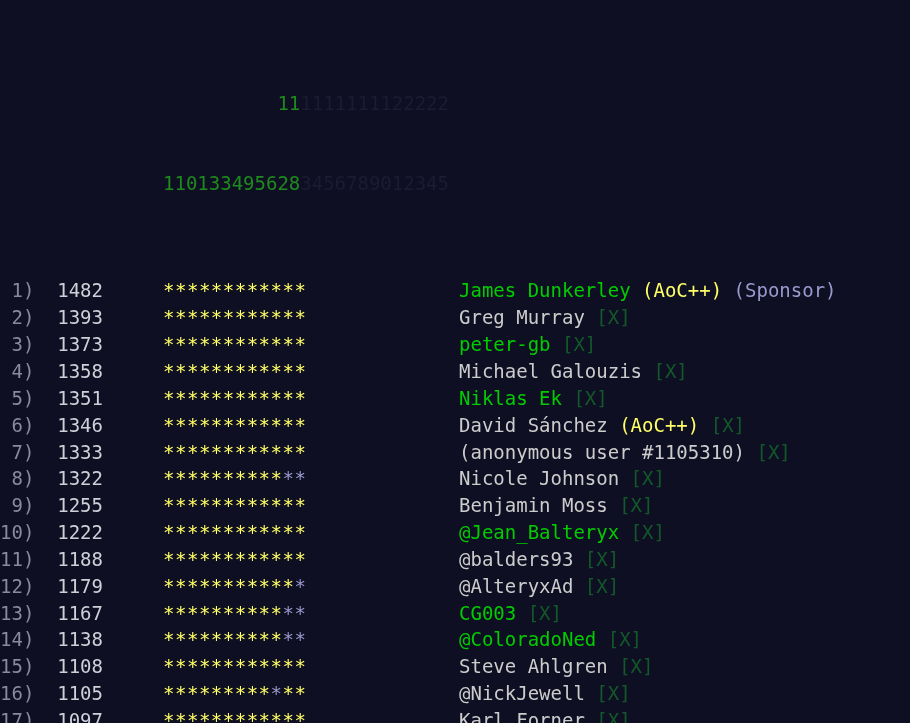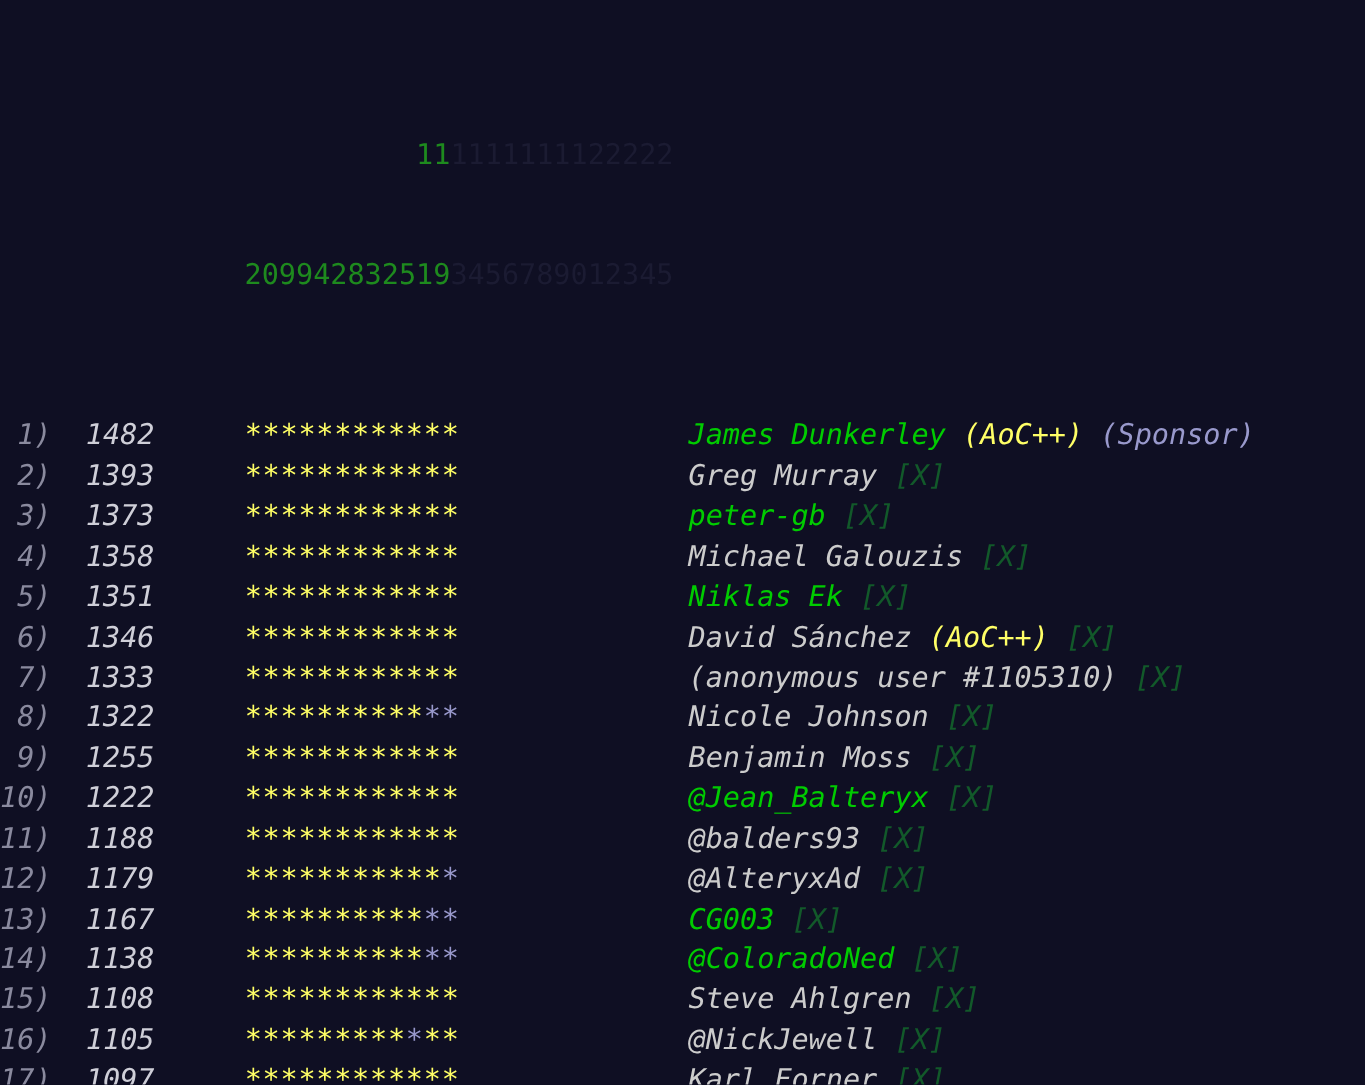--- a/index.html
+++ b/index.html
@@ -35,21 +35,20 @@
     padding-left: 0px;
   }
   .dayhdr .done   { color: #1e8a1e; margin-top: 23px; }
   .dayhdr .undone { color: #1b1b32; }
 
   
   .row {
     height: 26.85px;
     line-height: 26.85px;
     display: block;
-    font-style: italic;
   }
   .rank {
     color: #8a8a9e;
   }
   .score {
     color: #cfcfd8;
   }
   .stars {
     letter-spacing: 0.5px;
   }
@@ -64,17 +63,17 @@
   .marker    { color: #12592a; }
 
   .gap { color: transparent; }
 </style>
 </head>
 <body>
 
 <div id="board">
 
   <div class="dayhdr" id="hdr-tens"><span style="display: inline-block; margin-left: 163px;"><span class="done">          11</span><span class="undone">1111111122222</span></span></div>
-  <div class="dayhdr" id="hdr-ones"><span style="display: inline-block; margin-left: 163px;"><span class="done">209942832519</span><span class="undone">3456789012345</span></span></div>
+  <div class="dayhdr" id="hdr-ones"><span style="display: inline-block; margin-left: 163px;"><span class="done">110133495628</span><span class="undone">3456789012345</span></span></div>
 
   <div id="rows-container"><div class="row" style="position: relative;"><span class="rank"> 1)</span><span class="gap">  </span><span class="score">1482</span><span class="stars" style="display: inline-block; margin-left: 60.13px;"><span class="s-gold">************</span></span><span class="namecell" style="display: inline-block; position: absolute; left: 459px;"><span class="nm-green">James Dunkerley</span><span class="gap"> </span><span class="supporter">(AoC++)</span><span class="gap"> </span><span class="sponsor">(Sponsor)</span></span></div><div class="row" style="position: relative;"><span class="rank"> 2)</span><span class="gap">  </span><span class="score">1393</span><span class="stars" style="display: inline-block; margin-left: 60.13px;"><span class="s-gold">************</span></span><span class="namecell" style="display: inline-block; position: absolute; left: 459px;"><span class="nm-white">Greg Murray</span><span class="gap"> </span><span class="marker">[X]</span></span></div><div class="row" style="position: relative;"><span class="rank"> 3)</span><span class="gap">  </span><span class="score">1373</span><span class="stars" style="display: inline-block; margin-left: 60.13px;"><span class="s-gold">************</span></span><span class="namecell" style="display: inline-block; position: absolute; left: 459px;"><span class="nm-green">peter-gb</span><span class="gap"> </span><span class="marker">[X]</span></span></div><div class="row" style="position: relative;"><span class="rank"> 4)</span><span class="gap">  </span><span class="score">1358</span><span class="stars" style="display: inline-block; margin-left: 60.13px;"><span class="s-gold">************</span></span><span class="namecell" style="display: inline-block; position: absolute; left: 459px;"><span class="nm-white">Michael Galouzis</span><span class="gap"> </span><span class="marker">[X]</span></span></div><div class="row" style="position: relative;"><span class="rank"> 5)</span><span class="gap">  </span><span class="score">1351</span><span class="stars" style="display: inline-block; margin-left: 60.13px;"><span class="s-gold">************</span></span><span class="namecell" style="display: inline-block; position: absolute; left: 459px;"><span class="nm-green">Niklas Ek</span><span class="gap"> </span><span class="marker">[X]</span></span></div><div class="row" style="position: relative;"><span class="rank"> 6)</span><span class="gap">  </span><span class="score">1346</span><span class="stars" style="display: inline-block; margin-left: 60.13px;"><span class="s-gold">************</span></span><span class="namecell" style="display: inline-block; position: absolute; left: 459px;"><span class="nm-white">David Sánchez</span><span class="gap"> </span><span class="supporter">(AoC++)</span><span class="gap"> </span><span class="marker">[X]</span></span></div><div class="row" style="position: relative;"><span class="rank"> 7)</span><span class="gap">  </span><span class="score">1333</span><span class="stars" style="display: inline-block; margin-left: 60.13px;"><span class="s-gold">************</span></span><span class="namecell" style="display: inline-block; position: absolute; left: 459px;"><span class="nm-white">(anonymous user #1105310)</span><span class="gap"> </span><span class="marker">[X]</span></span></div><div class="row" style="position: relative;"><span class="rank"> 8)</span><span class="gap">  </span><span class="score">1322</span><span class="stars" style="display: inline-block; margin-left: 60.13px;"><span class="s-gold">**********</span><span class="s-silver">**</span></span><span class="namecell" style="display: inline-block; position: absolute; left: 459px;"><span class="nm-white">Nicole Johnson</span><span class="gap"> </span><span class="marker">[X]</span></span></div><div class="row" style="position: relative;"><span class="rank"> 9)</span><span class="gap">  </span><span class="score">1255</span><span class="stars" style="display: inline-block; margin-left: 60.13px;"><span class="s-gold">************</span></span><span class="namecell" style="display: inline-block; position: absolute; left: 459px;"><span class="nm-white">Benjamin Moss</span><span class="gap"> </span><span class="marker">[X]</span></span></div><div class="row" style="position: relative;"><span class="rank">10)</span><span class="gap">  </span><span class="score">1222</span><span class="stars" style="display: inline-block; margin-left: 60.13px;"><span class="s-gold">************</span></span><span class="namecell" style="display: inline-block; position: absolute; left: 459px;"><span class="nm-green">@Jean_Balteryx</span><span class="gap"> </span><span class="marker">[X]</span></span></div><div class="row" style="position: relative;"><span class="rank">11)</span><span class="gap">  </span><span class="score">1188</span><span class="stars" style="display: inline-block; margin-left: 60.13px;"><span class="s-gold">************</span></span><span class="namecell" style="display: inline-block; position: absolute; left: 459px;"><span class="nm-white">@balders93</span><span class="gap"> </span><span class="marker">[X]</span></span></div><div class="row" style="position: relative;"><span class="rank">12)</span><span class="gap">  </span><span class="score">1179</span><span class="stars" style="display: inline-block; margin-left: 60.13px;"><span class="s-gold">***********</span><span class="s-silver">*</span></span><span class="namecell" style="display: inline-block; position: absolute; left: 459px;"><span class="nm-white">@AlteryxAd</span><span class="gap"> </span><span class="marker">[X]</span></span></div><div class="row" style="position: relative;"><span class="rank">13)</span><span class="gap">  </span><span class="score">1167</span><span class="stars" style="display: inline-block; margin-left: 60.13px;"><span class="s-gold">**********</span><span class="s-silver">**</span></span><span class="namecell" style="display: inline-block; position: absolute; left: 459px;"><span class="nm-green">CG003</span><span class="gap"> </span><span class="marker">[X]</span></span></div><div class="row" style="position: relative;"><span class="rank">14)</span><span class="gap">  </span><span class="score">1138</span><span class="stars" style="display: inline-block; margin-left: 60.13px;"><span class="s-gold">**********</span><span class="s-silver">**</span></span><span class="namecell" style="display: inline-block; position: absolute; left: 459px;"><span class="nm-green">@ColoradoNed</span><span class="gap"> </span><span class="marker">[X]</span></span></div><div class="row" style="position: relative;"><span class="rank">15)</span><span class="gap">  </span><span class="score">1108</span><span class="stars" style="display: inline-block; margin-left: 60.13px;"><span class="s-gold">************</span></span><span class="namecell" style="display: inline-block; position: absolute; left: 459px;"><span class="nm-white">Steve Ahlgren</span><span class="gap"> </span><span class="marker">[X]</span></span></div><div class="row" style="position: relative;"><span class="rank">16)</span><span class="gap">  </span><span class="score">1105</span><span class="stars" style="display: inline-block; margin-left: 60.13px;"><span class="s-gold">*********</span><span class="s-silver">*</span><span class="s-gold">**</span></span><span class="namecell" style="display: inline-block; position: absolute; left: 459px;"><span class="nm-white">@NickJewell</span><span class="gap"> </span><span class="marker">[X]</span></span></div><div class="row" style="position: relative;"><span class="rank">17)</span><span class="gap">  </span><span class="score">1097</span><span class="stars" style="display: inline-block; margin-left: 60.13px;"><span class="s-gold">************</span></span><span class="namecell" style="display: inline-block; position: absolute; left: 459px;"><span class="nm-white">Karl Forner</span><span class="gap"> </span><span class="marker">[X]</span></span></div></div>
 
 </div>
 
 </body></html>

